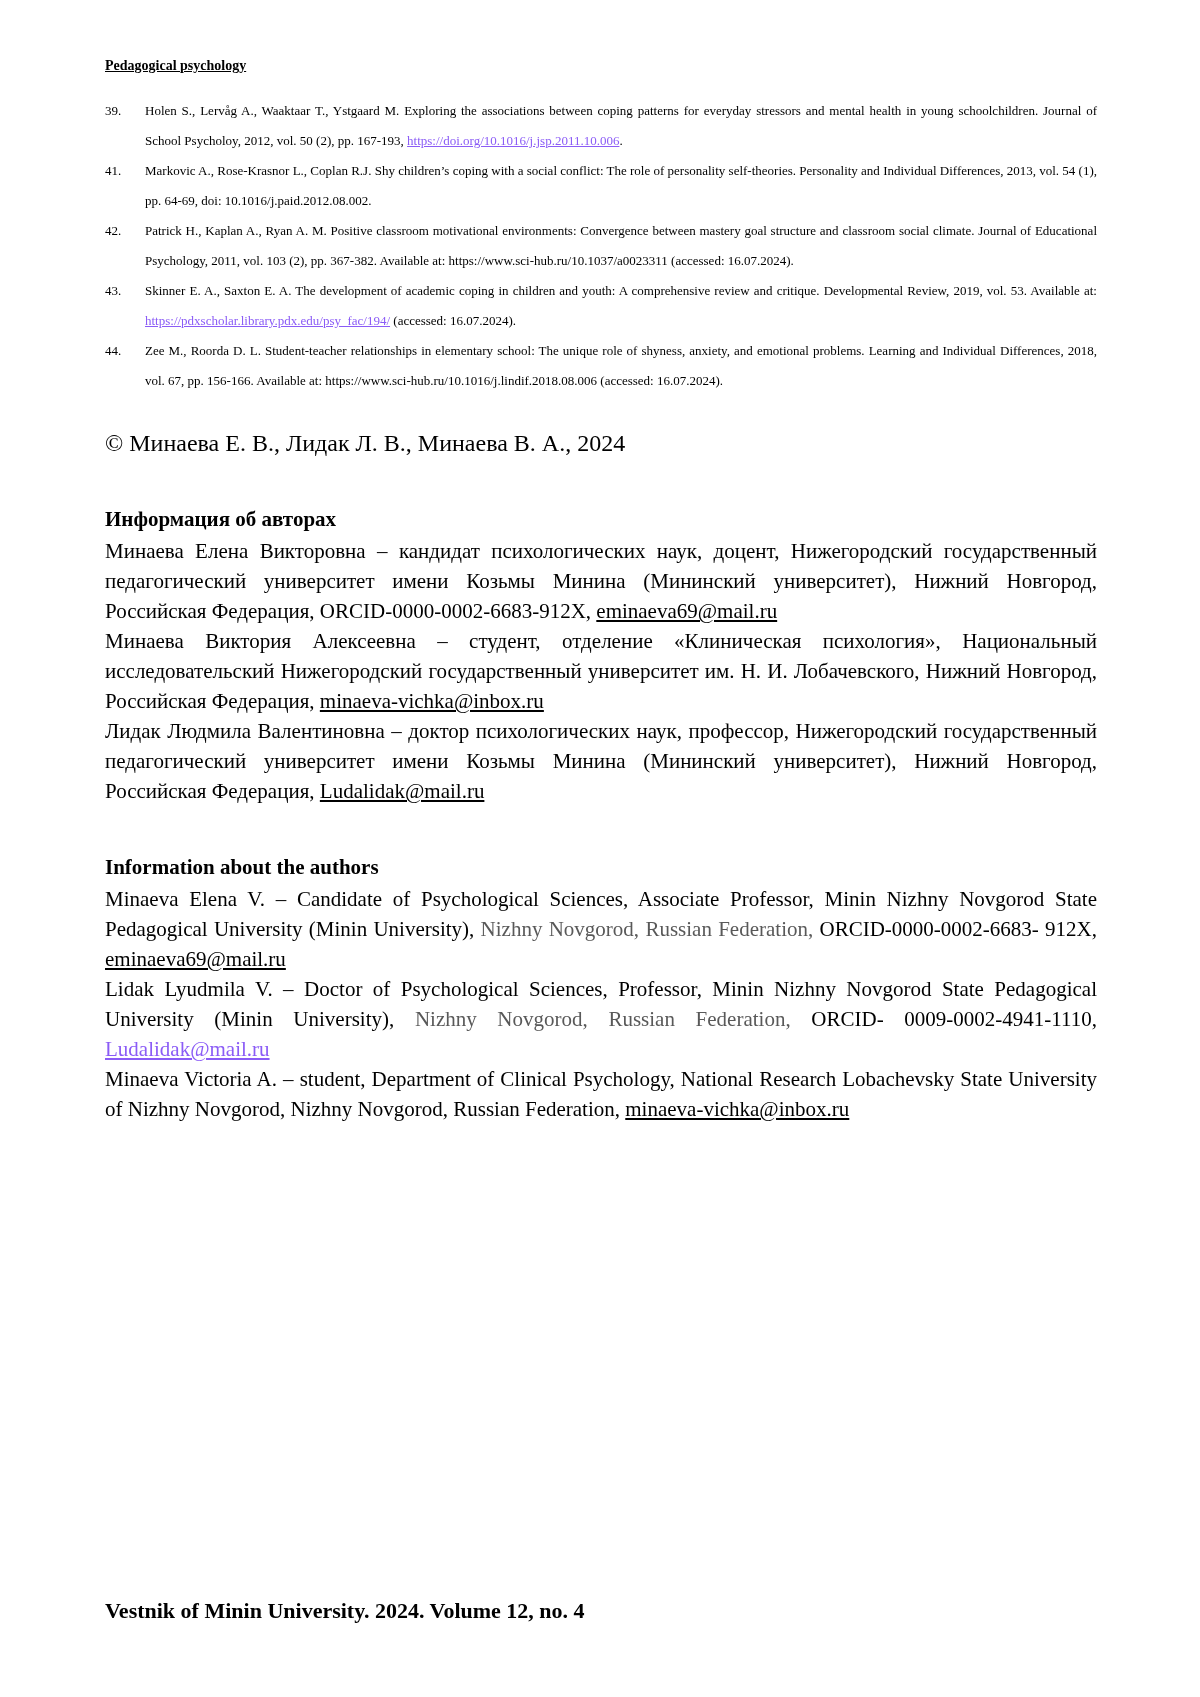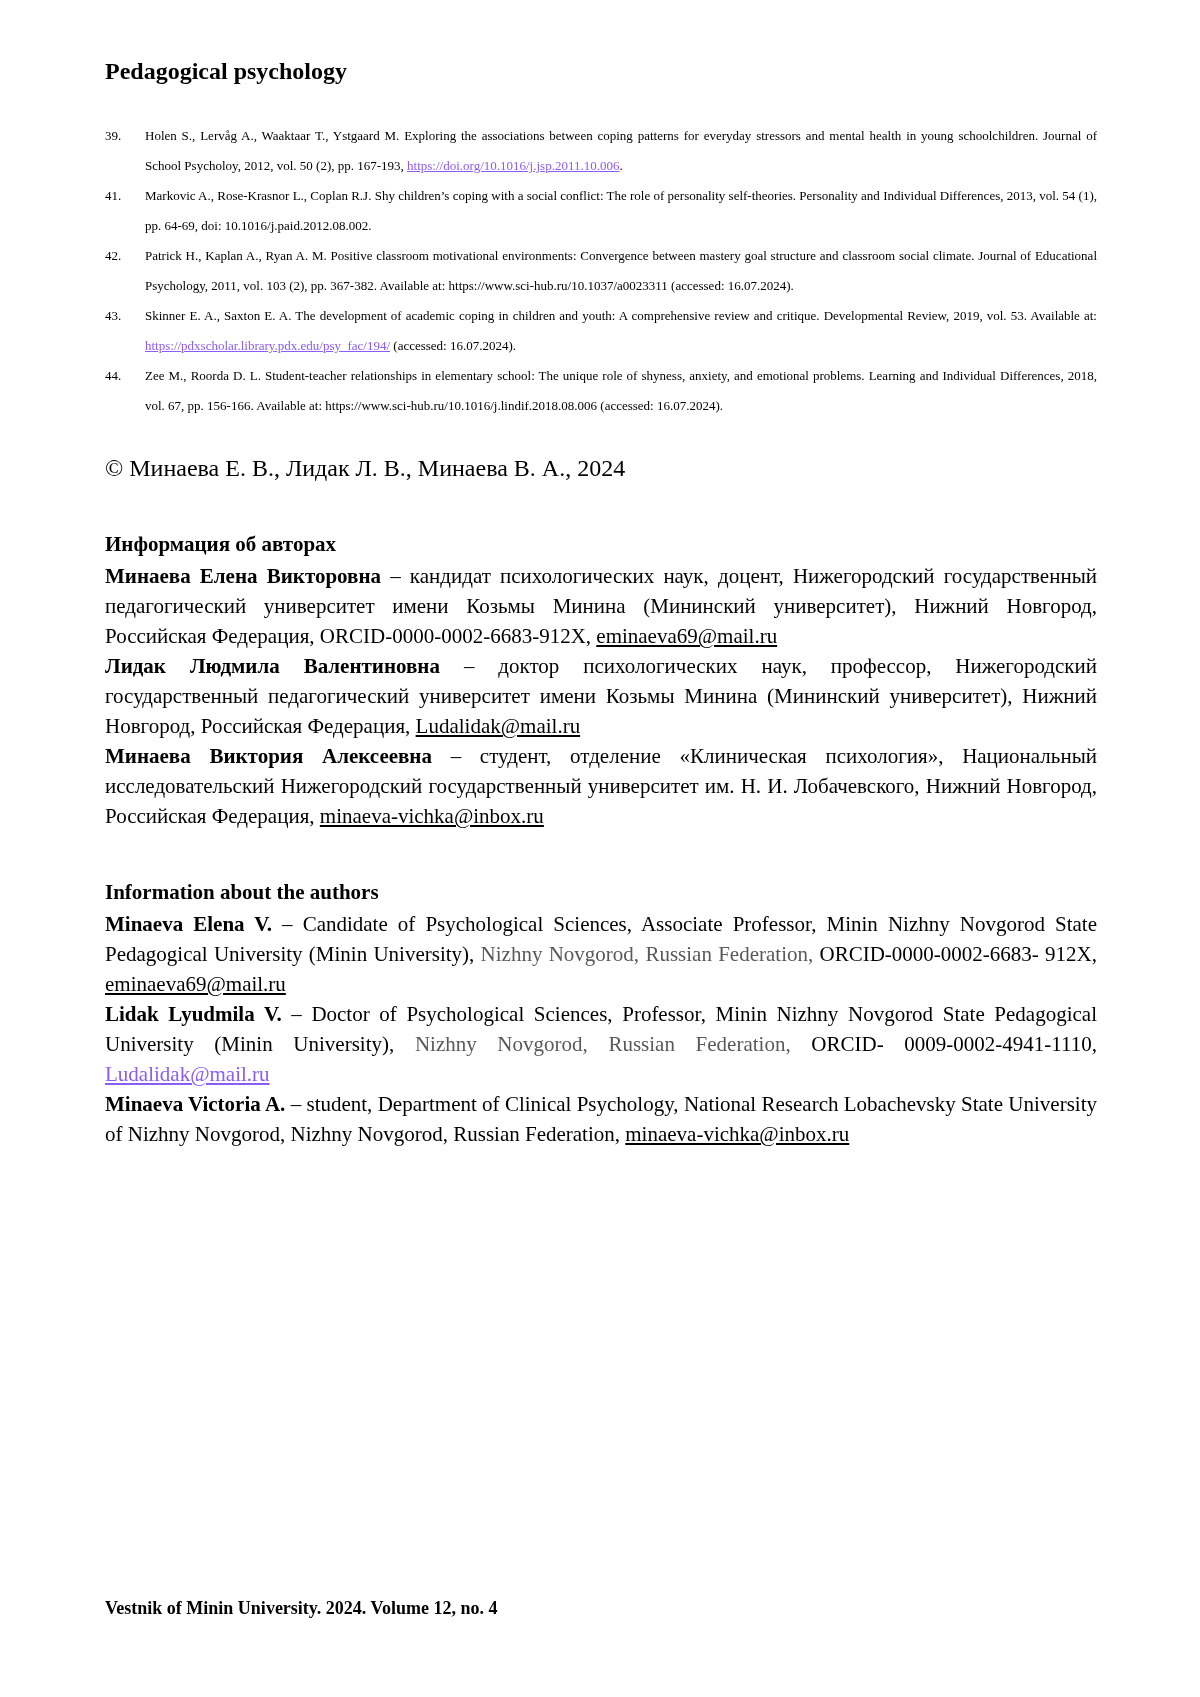--- a/index.html
+++ b/index.html
@@ -2,33 +2,33 @@
 <html><head>
 <meta charset="utf-8">
 <style>
   html,body{margin:0;padding:0;background:#ffffff;}
   body{
     width:1200px;height:1697px;position:relative;
     font-family:"Liberation Serif","DejaVu Serif",serif;
     color:#000;
   }
   .page{box-sizing:border-box;padding:58px 103px 0 105px;}
-  .doc-header{font-size:24px;font-weight:bold;margin-bottom:36px;}
+  .doc-header{font-size:14px;font-weight:bold;margin-bottom:22px;text-decoration:underline;}
   .refs{font-size:13px;line-height:30px;}
   .ref{position:relative;padding-left:40px;text-align:justify;}
   .ref .num{position:absolute;left:0;top:0;}
   .copyright{font-size:24px;line-height:30px;margin-top:32px;}
   .section-title{font-size:21px;line-height:30px;font-weight:bold;text-align:left;margin-top:46px;margin-bottom:2px;}
   .author-p{font-size:21px;line-height:30px;text-align:justify;}
-  .bold{font-weight:bold;}
+  .bold{font-weight:normal;}
   .italic{}
   .link{color:#8b5cf6;text-decoration:underline;}
   .underline{color:#000;text-decoration:underline;}
   .gray{color:#595959;}
-  .doc-footer{position:absolute;left:105px;top:1598px;font-size:18px;font-weight:bold;}
+  .doc-footer{position:absolute;left:105px;top:1598px;font-size:22px;font-weight:bold;}
 </style>
 </head>
 <body>
 
 <div class="page">
 
   <div class="doc-header">Pedagogical psychology</div>
 
   <div class="refs" id="refs">
       <div class="ref"><span class="num">39.</span><span><span>Holen S., Lervåg A., Waaktaar T., Ystgaard M. Exploring the associations between coping patterns for everyday stressors and mental health in young schoolchildren. </span><span class="italic">Journal of School Psycholoy</span><span>, 2012, vol. 50 (2), pp. 167-193, </span><span class="link">https://doi.org/10.1016/j.jsp.2011.10.006</span><span>.</span></span></div>
@@ -36,22 +36,22 @@
       <div class="ref"><span class="num">42.</span><span><span>Patrick H., Kaplan A., Ryan A. M. Positive classroom motivational environments: Convergence between mastery goal structure and classroom social climate. </span><span class="italic">Journal of Educational Psychology</span><span>, 2011, vol. 103 (2), pp. 367-382. Available at: https://www.sci-hub.ru/10.1037/a0023311 (accessed: 16.07.2024).</span></span></div>
       <div class="ref"><span class="num">43.</span><span><span>Skinner E. A., Saxton E. A. The development of academic coping in children and youth: A comprehensive review and critique. </span><span class="italic">Developmental Review</span><span>, 2019, vol. 53. Available at: </span><span class="link">https://pdxscholar.library.pdx.edu/psy_fac/194/</span><span> (accessed: 16.07.2024).</span></span></div>
       <div class="ref"><span class="num">44.</span><span><span>Zee M., Roorda D. L. Student-teacher relationships in elementary school: The unique role of shyness, anxiety, and emotional problems. </span><span class="italic">Learning and Individual Differences</span><span>, 2018, vol. 67, pp. 156-166. Available at: https://www.sci-hub.ru/10.1016/j.lindif.2018.08.006 (accessed: 16.07.2024).</span></span></div>
     </div>
 
   <div class="copyright">© Минаева Е. В., Лидак Л. В., Минаева В. А., 2024</div>
 
   <div id="sections">
       <div class="section-title">Информация об авторах</div>
       <div class="author-p"><span class="bold">Минаева Елена Викторовна</span><span> – кандидат психологических наук, доцент, Нижегородский государственный педагогический университет имени Козьмы Минина (Мининский университет), Нижний Новгород, Российская Федерация, ORCID-0000-0002-6683-912X, </span><span class="underline">eminaeva69@mail.ru</span></div>
+      <div class="author-p"><span class="bold">Минаева Виктория Алексеевна</span><span> – студент, отделение «Клиническая психология», Национальный исследовательский Нижегородский государственный университет им. Н. И. Лобачевского, Нижний Новгород, Российская Федерация, </span><span class="underline">minaeva-vichka@inbox.ru</span></div>
       <div class="author-p"><span class="bold">Лидак Людмила Валентиновна</span><span> – доктор психологических наук, профессор, Нижегородский государственный педагогический университет имени Козьмы Минина (Мининский университет), Нижний Новгород, Российская Федерация, </span><span class="underline">Ludalidak@mail.ru</span></div>
-      <div class="author-p"><span class="bold">Минаева Виктория Алексеевна</span><span> – студент, отделение «Клиническая психология», Национальный исследовательский Нижегородский государственный университет им. Н. И. Лобачевского, Нижний Новгород, Российская Федерация, </span><span class="underline">minaeva-vichka@inbox.ru</span></div>
       <div class="section-title">Information about the authors</div>
       <div class="author-p"><span class="bold">Minaeva Elena V.</span><span> – Candidate of Psychological Sciences, Associate Professor, Minin Nizhny Novgorod State Pedagogical University (Minin University), </span><span class="gray">Nizhny Novgorod, Russian Federation,</span><span> ORCID-0000-0002-6683- 912X, </span><span class="underline">eminaeva69@mail.ru</span></div>
       <div class="author-p"><span class="bold">Lidak Lyudmila V.</span><span> – Doctor of Psychological Sciences, Professor, Minin Nizhny Novgorod State Pedagogical University (Minin University), </span><span class="gray">Nizhny Novgorod, Russian Federation,</span><span> ORCID- 0009-0002-4941-1110,  </span><span class="link">Ludalidak@mail.ru</span></div>
       <div class="author-p"><span class="bold">Minaeva Victoria A.</span><span> – student, Department of Clinical Psychology,  National Research Lobachevsky State University of Nizhny Novgorod, Nizhny Novgorod, Russian Federation, </span><span class="underline">minaeva-vichka@inbox.ru</span></div>
     </div>
 
 </div>
 
 <div class="doc-footer">Vestnik of Minin University. 2024. Volume 12, no. 4</div>
 

